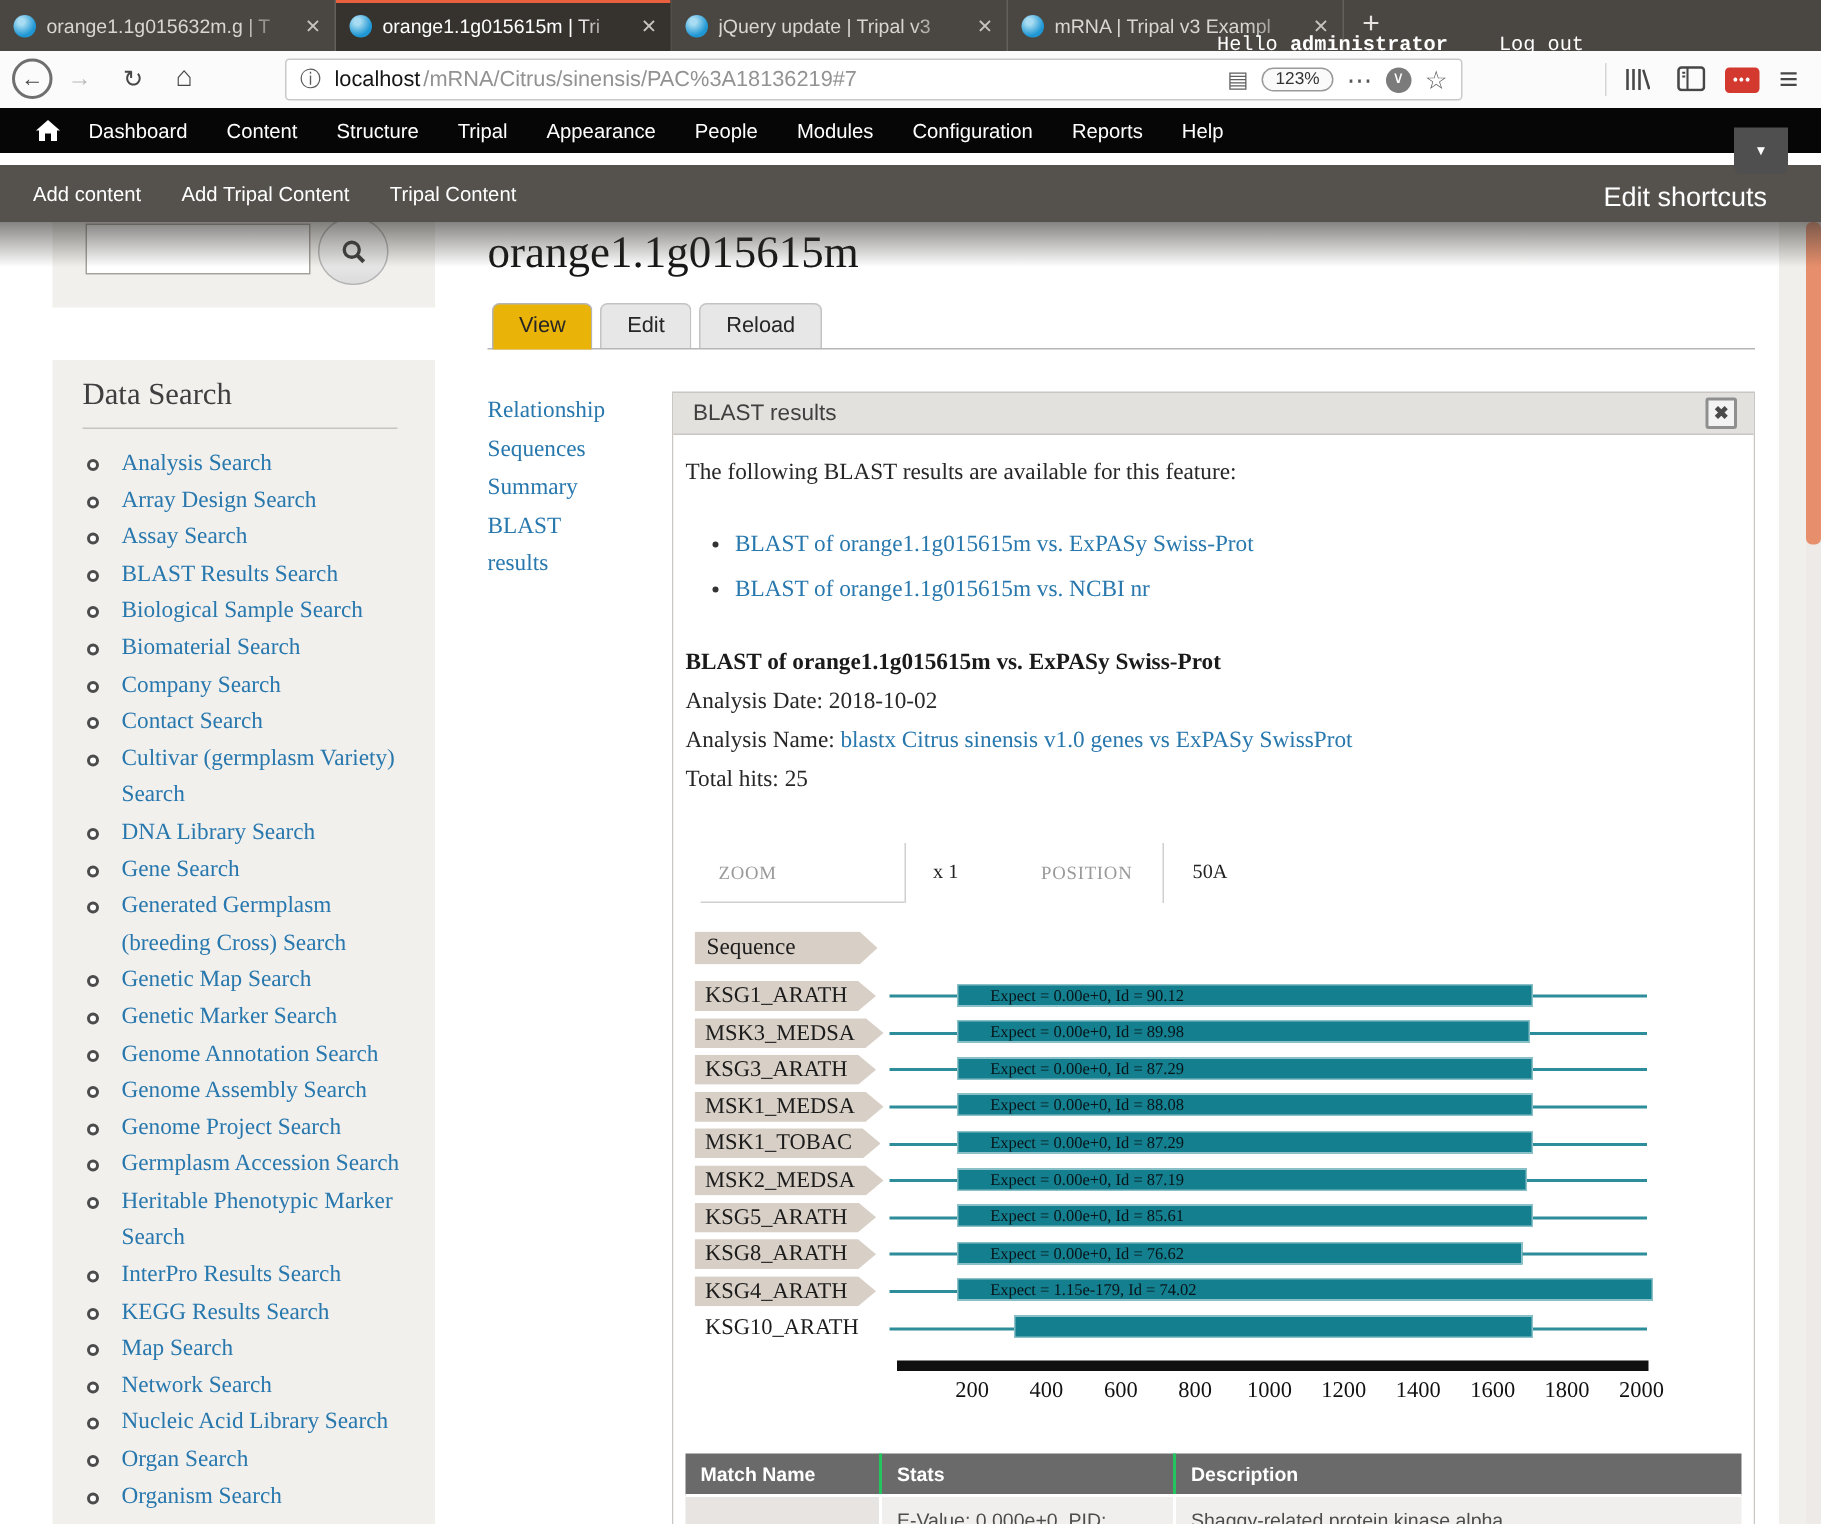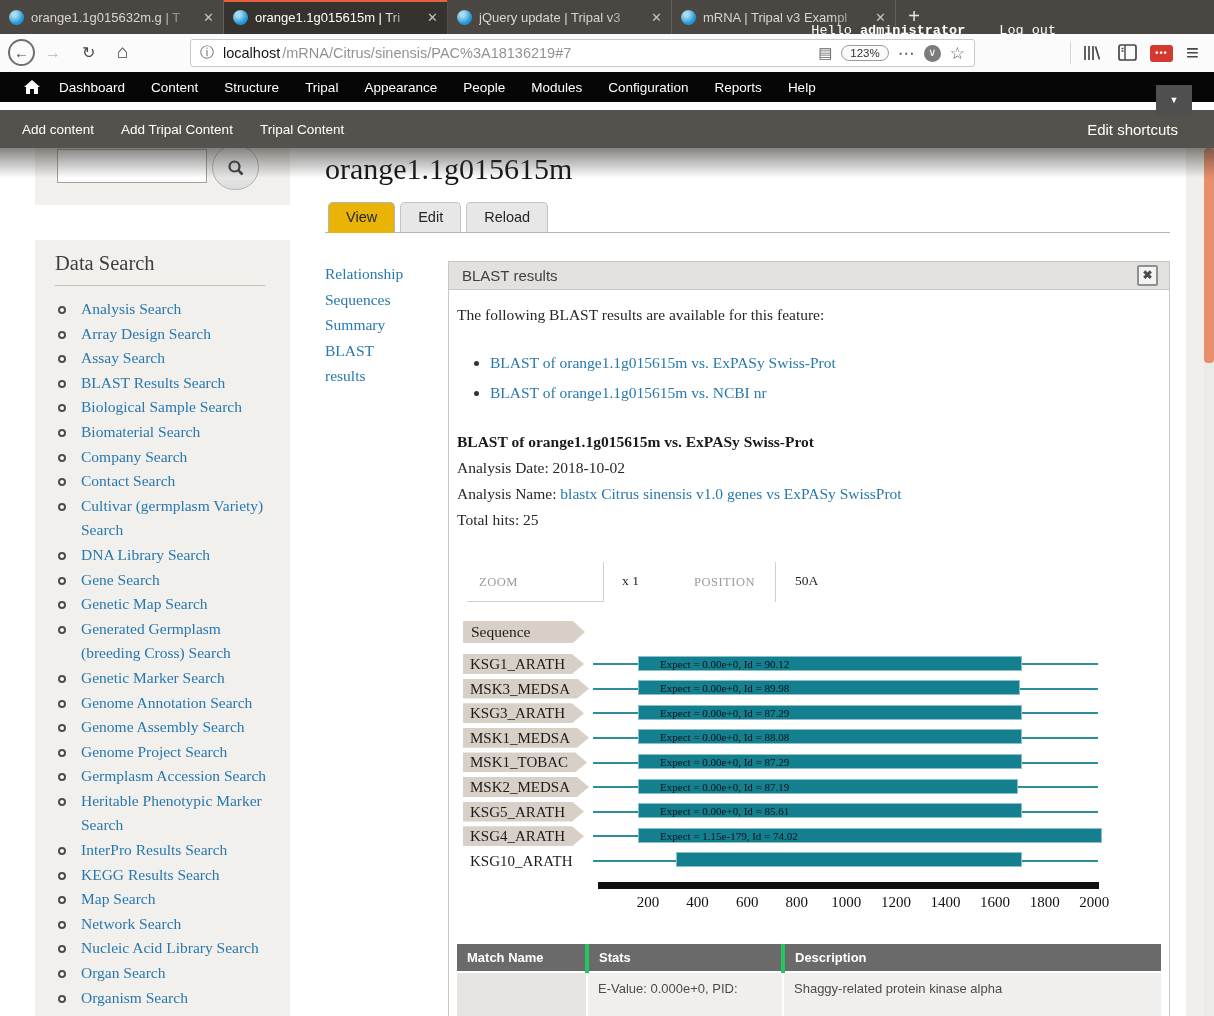--- a/index.html
+++ b/index.html
@@ -39,21 +39,21 @@
   .ham-ic { position:absolute; left:1186px; top:6px; font-size:22px; color:#474747; }
 
   
   .adminbar { position:absolute; left:0; top:72px; width:1214px; height:30px; background:#060606; display:flex; align-items:center; padding-left:14px; }
   .abar-home { margin:0 6px 0 10px; display:flex; }
   .abar-item { color:#fff; font-size:13.5px; padding:0 13px; }
   .abar-right { position:absolute; right:158px; top:0; height:38px; display:flex; align-items:flex-end; gap:34px; color:#fff; font-size:13.5px;font-family:Liberation Mono, monospace; }
   .toggle-box { position:absolute; left:1156px; top:85px; width:36px; height:31px; background:#4f4f4f; border-radius:0 0 5px 5px; color:#fff; font-size:9px; text-align:center; line-height:31px; z-index:6; }
   .shortcutbar { position:absolute; left:0; top:110px; width:1214px; height:38px; background:#55524e; display:flex; align-items:center; padding-left:22px; }
   .sbar-item { color:#fff; font-size:13.5px; margin-right:27px; }
-  .sbar-right { position:absolute; right:36px; color:#fff; font-size:15px; }
+  .sbar-right { position:absolute; right:36px; color:#fff; font-size:18px; }
 
   
   .content { position:absolute; left:0; top:148px; width:1214px; bottom:0; background:#fff; overflow:hidden; }
   .content::before { content:""; position:absolute; left:0; top:0; width:100%; height:30px; background:linear-gradient(rgba(58,56,53,.62), rgba(255,255,255,0)); z-index:5; pointer-events:none; }
   .right-strip { position:absolute; left:1186px; top:0; bottom:0; width:18px; background:#f1efec; }
   .scroll-track { position:absolute; left:1204px; top:0; bottom:0; width:10px; background:#edeae7; }
   .scroll-thumb { position:absolute; left:1204px; top:0; width:10px; height:215px; background:#e78f6c; border-radius:4px; }
 
   
   .search-block { position:absolute; left:35px; top:0; width:255px; height:57px; background:#f2f0ed; }
@@ -98,21 +98,21 @@
   .trow { position:relative; height:24.6px; }
   .tpennant { position:absolute; left:6px; top:2px; height:20px; line-height:20px; background:#d8d0c7; padding:0 19px 0 7px; clip-path:polygon(0 0,calc(100% - 12px) 0,100% 50%,calc(100% - 12px) 100%,0 100%); font-size:15px; color:#1b1b1b; }
   .tpennant.plain { background:none; clip-path:none; padding-right:0; }
   .tline { position:absolute; left:136px; width:505px; top:11.3px; height:2px; background:#2e8d9a; }
   .tbar { position:absolute; top:3.6px; height:15px; background:#147f8e; border:1px solid #8ac0c7; font-size:11px; color:#07151a; padding-left:21px; line-height:14px; white-space:nowrap; }
   .axis { position:relative; height:44px; margin-top:6px; }
   .axis-bar { position:absolute; left:141px; width:501px; top:3px; height:7px; background:#101010; }
   .tick { position:absolute; top:15px; transform:translateX(-50%); font-size:15px; color:#111; }
 
   table.results { margin-top:21px; border-collapse:collapse; width:704px; font-family:"Liberation Sans", sans-serif; }
-  table.results th { background:#6a6a6a; color:#fff; font-size:13px; text-align:left; padding:6px 10px; border-left:4px solid #22c55e; border-bottom:2px solid #fff; }
+  table.results th { background:#6a6a6a; color:#fff; font-size:13px; text-align:left; padding:6px 10px; border-left:2px solid #22c55e; border-bottom:2px solid #fff; }
   table.results th:first-child { border-left:none; }
   table.results td { font-size:13px; color:#4c4c4c; padding:8px 10px 22px; vertical-align:top; border-left:2px solid #fff; }
   table.results td:first-child { border-left:none; background:#e7e4e1; }
   table.results td { background:#f0efed; }
   .w1{width:130px}.w2{width:196px}.w3{width:378px}
 </style>
 </head>
 <body>
 
 <div class="stage">
@@ -221,22 +221,22 @@
           <li><a class="blue" href="#">Array Design Search</a></li>
           <li><a class="blue" href="#">Assay Search</a></li>
           <li><a class="blue" href="#">BLAST Results Search</a></li>
           <li><a class="blue" href="#">Biological Sample Search</a></li>
           <li><a class="blue" href="#">Biomaterial Search</a></li>
           <li><a class="blue" href="#">Company Search</a></li>
           <li><a class="blue" href="#">Contact Search</a></li>
           <li><a class="blue" href="#">Cultivar (germplasm Variety) Search</a></li>
           <li><a class="blue" href="#">DNA Library Search</a></li>
           <li><a class="blue" href="#">Gene Search</a></li>
+          <li><a class="blue" href="#">Generated Germplasm (breeding Cross) Search</a></li>
           <li><a class="blue" href="#">Genetic Map Search</a></li>
-          <li><a class="blue" href="#">Generated Germplasm (breeding Cross) Search</a></li>
           <li><a class="blue" href="#">Genetic Marker Search</a></li>
           <li><a class="blue" href="#">Genome Annotation Search</a></li>
           <li><a class="blue" href="#">Genome Assembly Search</a></li>
           <li><a class="blue" href="#">Genome Project Search</a></li>
           <li><a class="blue" href="#">Germplasm Accession Search</a></li>
           <li><a class="blue" href="#">Heritable Phenotypic Marker Search</a></li>
           <li><a class="blue" href="#">InterPro Results Search</a></li>
           <li><a class="blue" href="#">KEGG Results Search</a></li>
           <li><a class="blue" href="#">Map Search</a></li>
           <li><a class="blue" href="#">Network Search</a></li>
@@ -320,20 +320,25 @@
                 </div>
                 <div class="trow">
                   <span class="tpennant">MSK2_MEDSA</span>
                   <span class="tline"></span>
                   <span class="tbar" style="left: 181.1px; width: 379.8px;">Expect = 0.00e+0, Id = 87.19</span>
                 </div>
                 <div class="trow">
                   <span class="tpennant">KSG5_ARATH</span>
                   <span class="tline"></span>
                   <span class="tbar" style="left: 181.1px; width: 384.3px;">Expect = 0.00e+0, Id = 85.61</span>
+                </div>
+                <div class="trow">
+                  <span class="tpennant">KSG8_ARATH</span>
+                  <span class="tline"></span>
+                  <span class="tbar" style="left: 181.1px; width: 376.9px;">Expect = 0.00e+0, Id = 76.62</span>
                 </div>
                 <div class="trow">
                   <span class="tpennant">KSG4_ARATH</span>
                   <span class="tline"></span>
                   <span class="tbar" style="left: 181.1px; width: 464px;">Expect = 1.15e-179, Id = 74.02</span>
                 </div>
                 <div class="trow">
                   <span class="tpennant plain">KSG10_ARATH</span>
                   <span class="tline"></span>
                   <span class="tbar" style="left: 219px; width: 346.4px;"></span>

